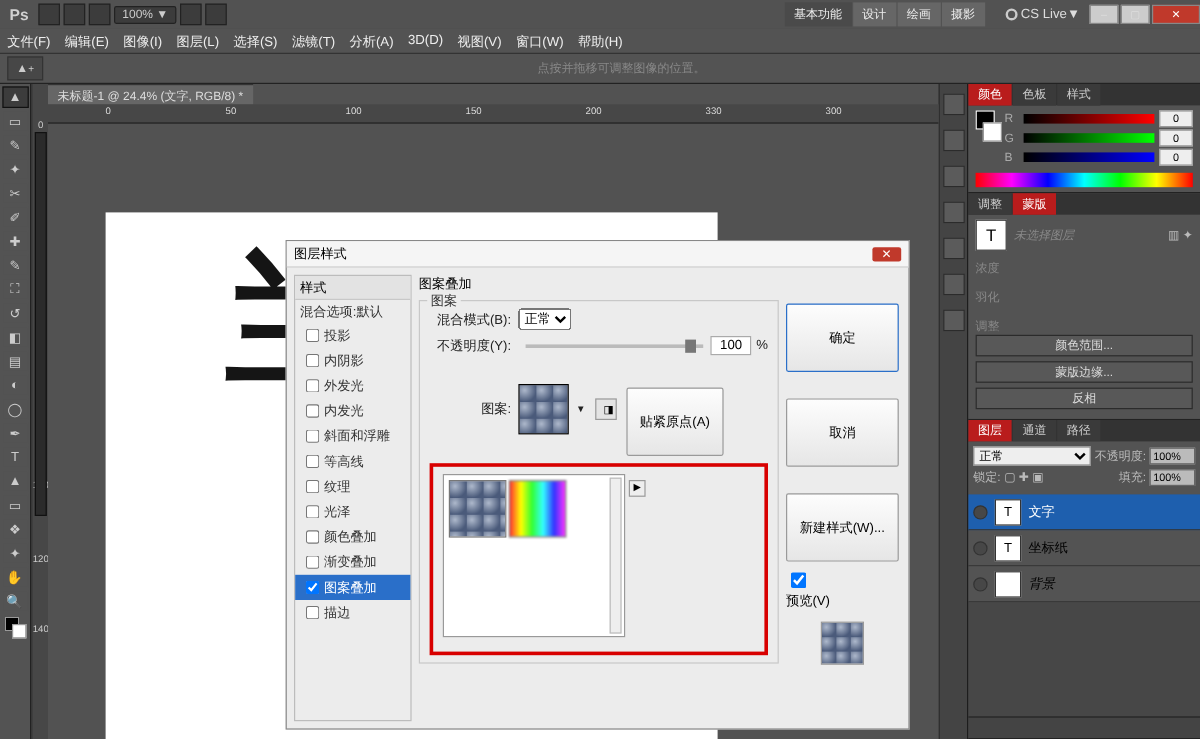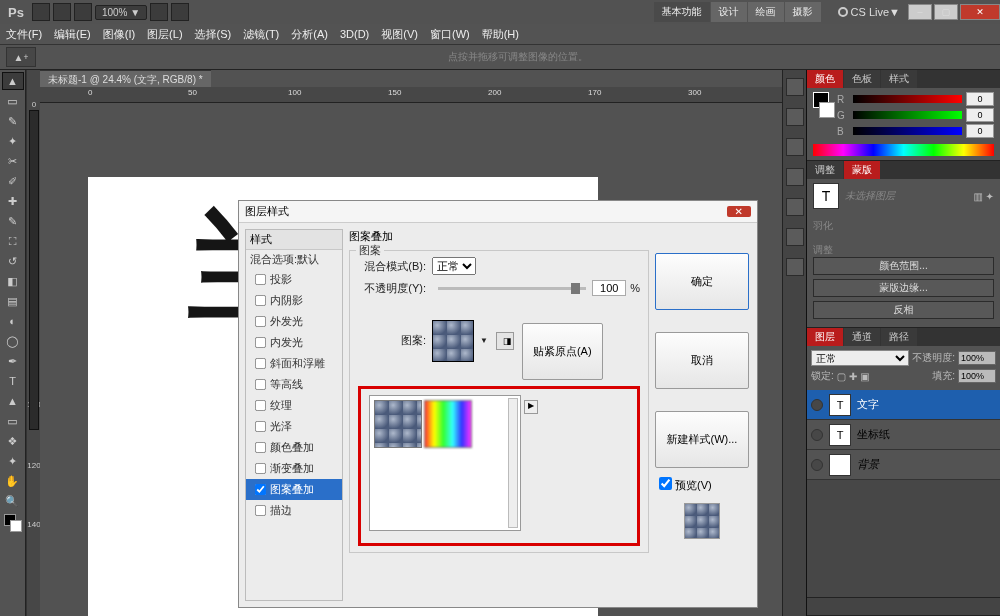--- a/index.html
+++ b/index.html
@@ -98,21 +98,21 @@
   .btn { background:linear-gradient(#fdfdfd,#e6e6e6); border:1px solid #9a9a9a; border-radius:2px; font-size:11px; padding:20px 10px;margin-top:22px;}
   .redbox { border:3px solid #d80000; position:relative; height:160px; margin-top:6px; }
   .picker { position:absolute; left:8px; top:6px; width:152px; height:136px; background:#fff; border:1px solid #999;}
   .picker .sw { position:absolute; width:48px; height:48px; border:1px solid #777; top:4px;}
   .picker .sw.a { left:4px; background:radial-gradient(circle at 30% 30%,#aeb9cc,#4a5a7a 70%); background-size:14px 14px;}
   .picker .sw.b { left:54px; background:linear-gradient(90deg,#f33,#ff0,#3f3,#3ff,#33f,#f3f); filter:blur(1px);}
   .picker .vsb { position:absolute; right:2px; top:2px; bottom:2px; width:10px; border:1px solid #bbb; background:#eee;}
   .picker .play { position:absolute; right:-18px; top:4px; width:14px;height:14px; border:1px solid #999; background:#eee; font-size:8px; text-align:center;}
   .dlg-right { width:102px; padding:8px 8px 0 0;}
   .dlg-right .btn { display:block; width:100%; margin-bottom:6px;}
-  .dlg-right label { font-size:11px; display:flex; align-items:flex-end; margin-top:4px;}
+  .dlg-right label { font-size:11px; display:flex; align-items:flex-start; margin-top:4px;flex-direction:column;}
   .dlg-right .bigprev { width:36px;height:36px; margin:10px auto 0; border:1px solid #999; background:radial-gradient(circle at 30% 30%,#aeb9cc,#4a5a7a 70%); background-size:12px 12px;}
 </style>
 </head>
 <body>
 
 <div class="titlebar">
   <span class="ps">Ps</span>
   <span class="tb-ico"></span>
   <span class="tb-ico"></span>
   <span class="tb-ico"></span>
@@ -197,21 +197,21 @@
       <div class="num" style="top:450px">140</div>
       <div class="sbar" style="top:40px; height:320px;"></div>
     </div>
     <div class="canvas-wrap">
       <div class="ruler-h">
         <span style="left:48px">0</span>
         <span style="left:148px">50</span>
         <span style="left:248px">100</span>
         <span style="left:348px">150</span>
         <span style="left:448px">200</span>
-        <span style="left:548px">170</span>
+        <span style="left:548px">330</span>
         <span style="left:648px">300</span>
       </div>
       <div class="paper">
         <div class="txt">兰</div>
       </div>
     </div>
   </div>
 
   <div class="rightcol">
     <div class="ric"></div>
@@ -264,20 +264,21 @@
         <div class="ptab">调整</div>
         <div class="ptab active">蒙版</div>
       </div>
       <div class="pbody">
         <div style="display:flex;align-items:center;gap:6px;">
           <div style="width:26px;height:26px;border:1px solid #333;background:#fff;color:#000;display:flex;align-items:center;justify-content:center;font-size:14px;">T</div>
           <span style="color:#888;font-style:italic">未选择图层</span>
           <span style="margin-left:auto">▥ ✦</span>
         </div>
         <div style="margin-top:8px;color:#888">
+          <div>浓度</div>
           <div style="margin-top:10px">羽化</div>
         </div>
         <div style="margin-top:10px;color:#888">调整</div>
         <button class="style-btn">颜色范围...</button>
         <button class="style-btn">蒙版边缘...</button>
         <button class="style-btn">反相</button>
       </div>
     </div>
 
     <div class="panel layers" style="flex:1;display:flex;flex-direction:column;">

